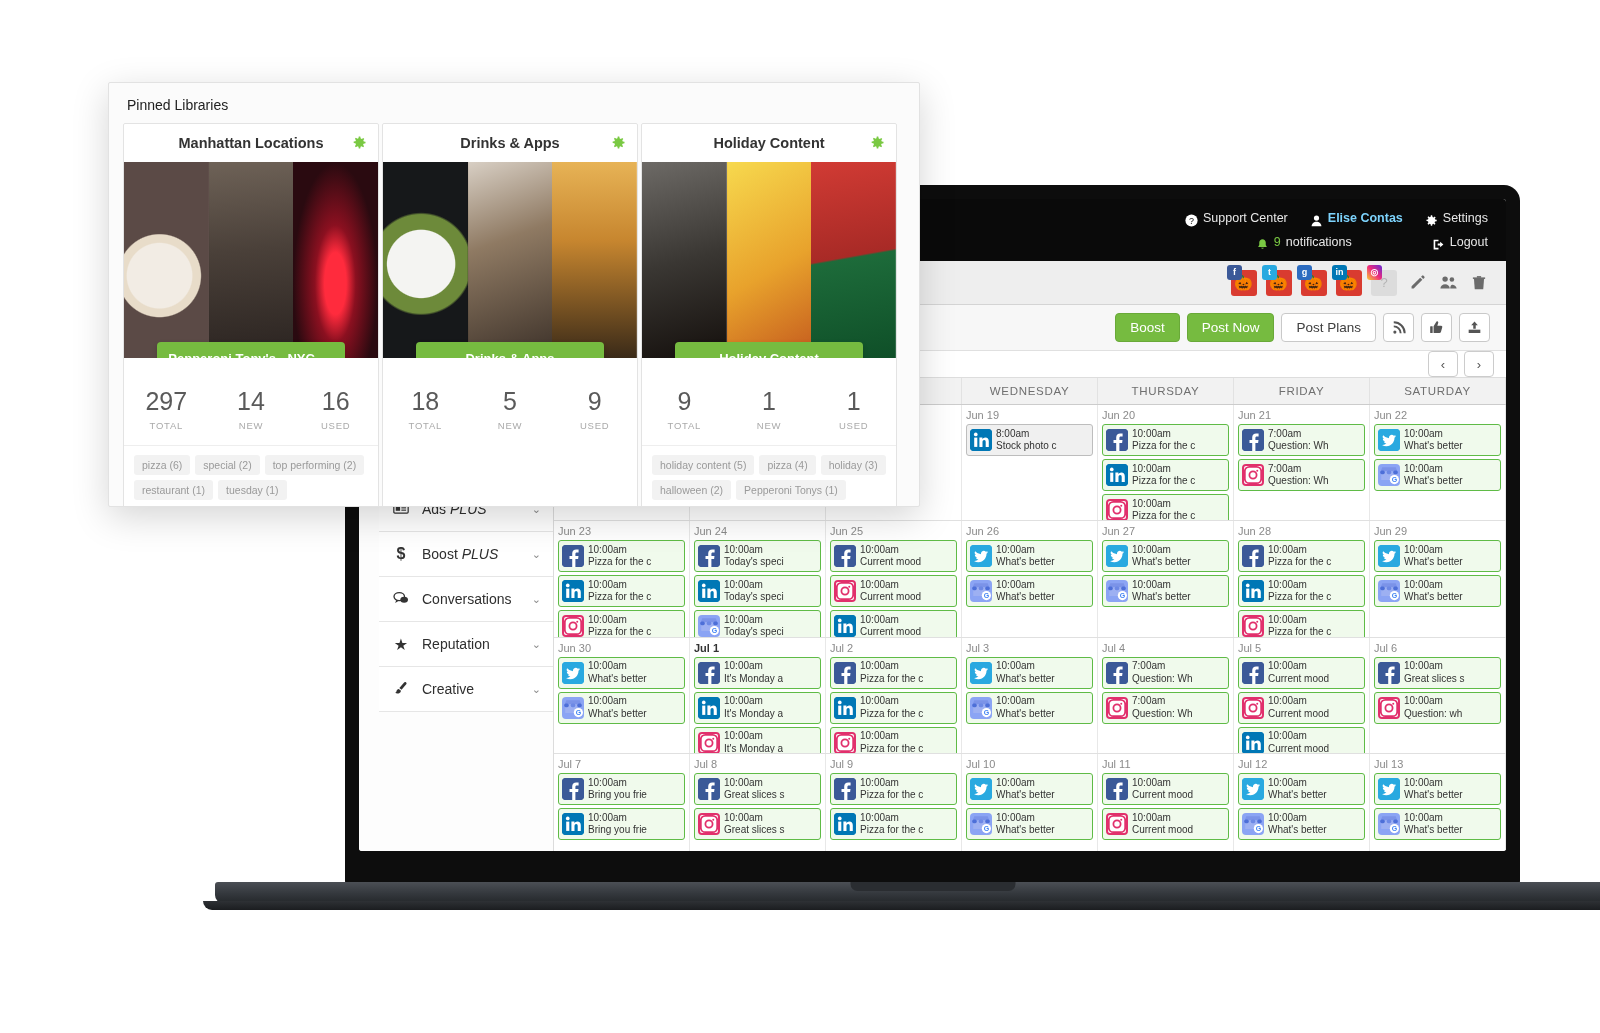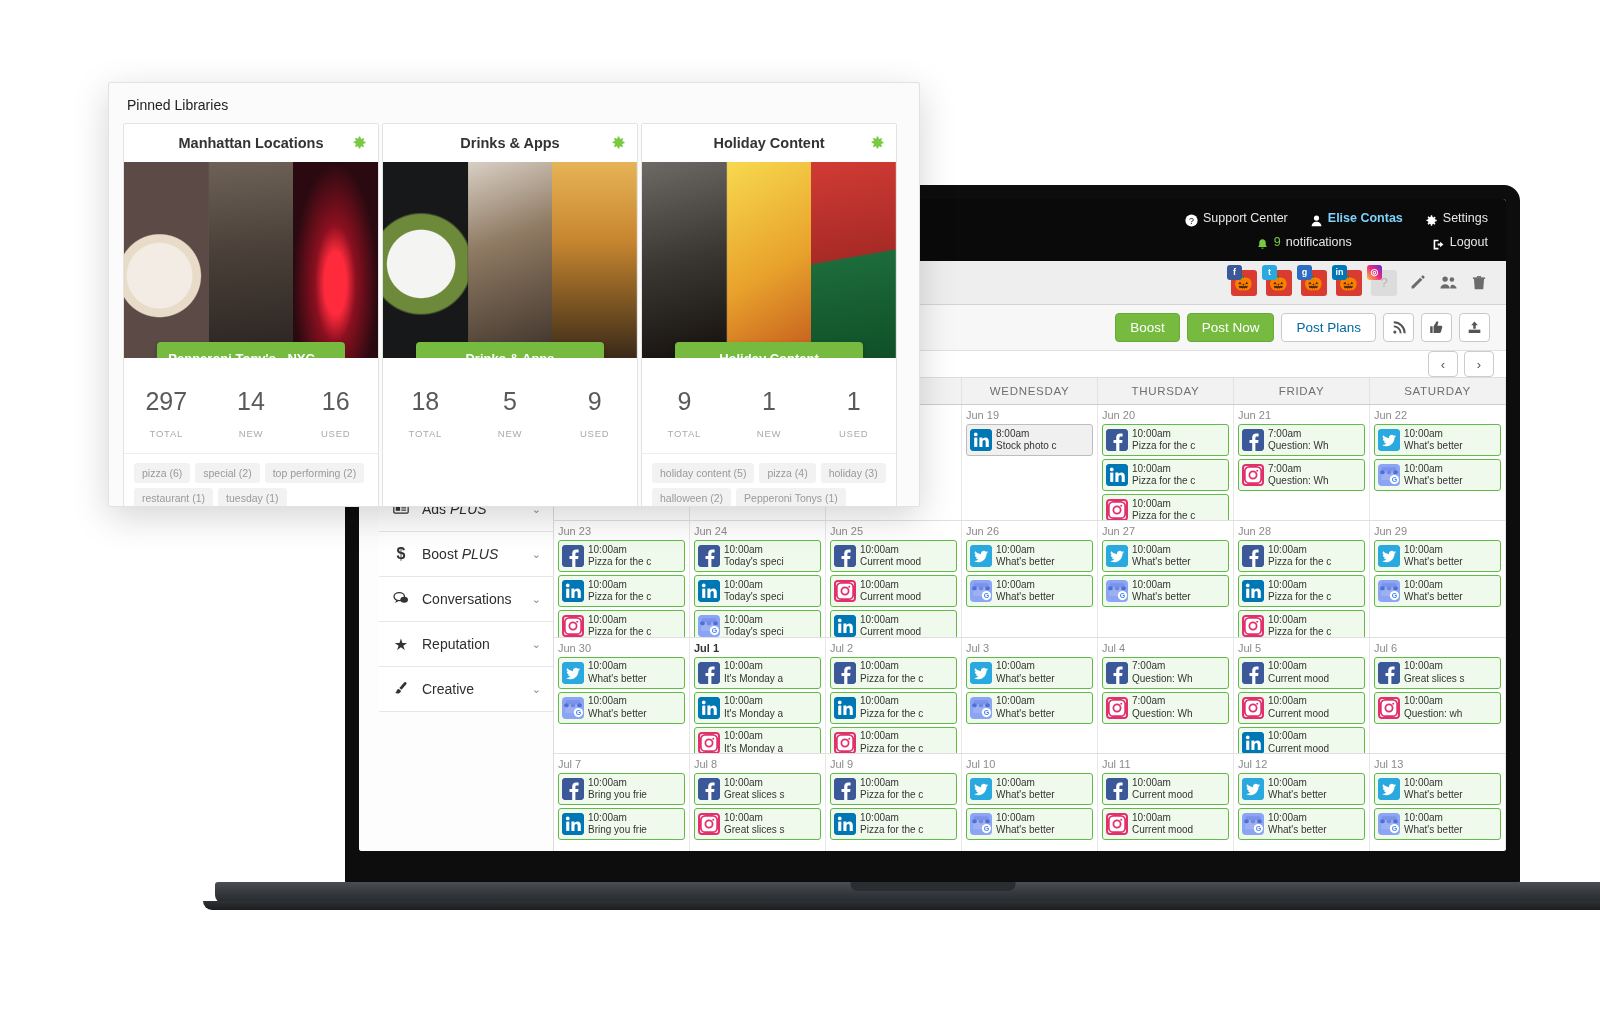--- a/index.html
+++ b/index.html
@@ -75,21 +75,21 @@
   .actionbar {
     height:46px; background:#f7f7f7; border-bottom:1px solid #e0e0e0;
     display:flex; align-items:center; padding:0 16px;
   }
   .act-right { margin-left:auto; display:flex; align-items:center; gap:7px; }
   .btn {
     height:29px; padding:0 14px; border-radius:4px; font-size:13.5px;
     display:flex; align-items:center; cursor:pointer; border:1px solid transparent;
   }
   .btn-green { background:#76bb40; color:#fff; border-color:#69a938; }
-  .btn-white { background:#fff; color:#0369a1; border-color:#c9c9c9; }
+  .btn-white { background:#fff; color:#404040; border-color:#c9c9c9; }
   .btn-icon {
     width:31px; height:29px; background:#fff; border:1px solid #c9c9c9;
     border-radius:4px; display:flex; align-items:center; justify-content:center;
     cursor:pointer; color:#555;
   }
 
   
   .appbody { display:flex; height:calc(100% - 152px); }
   .sidebar { width:195px; background:#fdfdfd; border-right:1px solid #dcdcdc; flex:none; overflow:hidden;padding-left:20px; }
   .side-sub {
@@ -161,21 +161,21 @@
   .lib-imgs .q { flex:1; background-size:cover; background-position:center; }
   .lib-label {
     position:absolute; left:50%; transform:translateX(-50%); bottom:-16px;
     width:188px; height:32px; background:#76bb40; border-radius:4px; color:#fff;
     font-size:13px; font-weight:bold; display:flex; align-items:center; justify-content:center;
     box-shadow:0 2px 5px rgba(0,0,0,.15); white-space:nowrap; overflow:hidden; cursor:pointer;
   }
   .lib-stats { display:flex; padding:30px 0 14px 0; }
   .stat { flex:1; text-align:center; }
   .stat .num { font-size:25px; color:#5a5a5a; line-height:1.05; font-weight:300; }
-  .stat .cap { font-size:9.5px; color:#aaa; letter-spacing:.8px; margin-top:14px; }
+  .stat .cap { font-size:9.5px; color:#aaa; letter-spacing:.8px; margin-top:6px; }
   .lib-tags { padding:9px 10px 12px 10px; border-top:1px solid #eee; display:flex; flex-wrap:wrap; gap:5px; }
   .tag {
     background:#f2f2f2; border-radius:3px; padding:4px 8px; font-size:10.5px;
     color:#9a9a9a; white-space:nowrap; cursor:pointer;
   }
 
   
   .ph-pizza { background:radial-gradient(circle at 42% 58%,#f2ece4 0 26%,#e8dcc9 27% 33%,#5b4a46 34%),linear-gradient(150deg,#6b5550,#3b2f2d); }
   .ph-resto { background:linear-gradient(175deg,#6e6257 0%,#4a4039 45%,#2a2320 100%); }
   .ph-neon  { background:radial-gradient(ellipse at 50% 62%,#ff2b3d 0 18%,#8b1020 34%,#2a0a10 70%),#200910; }

